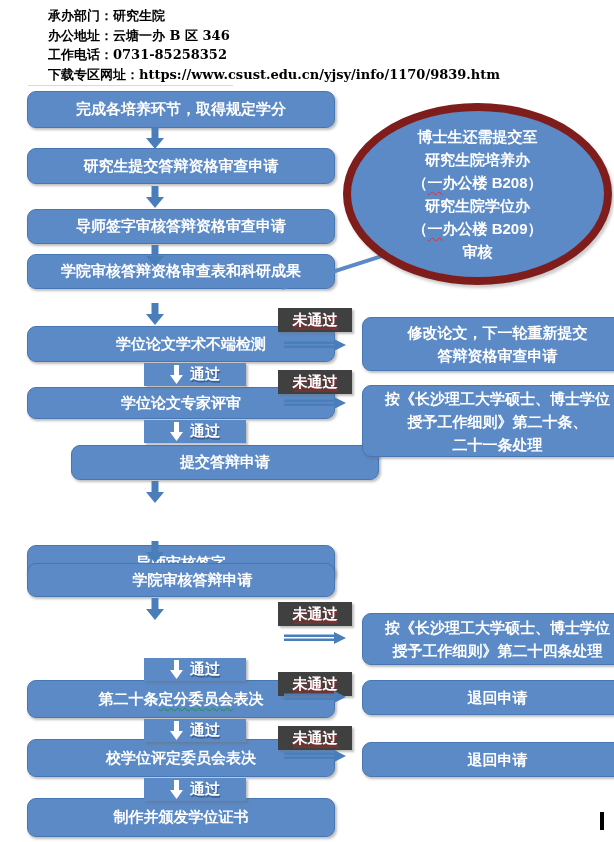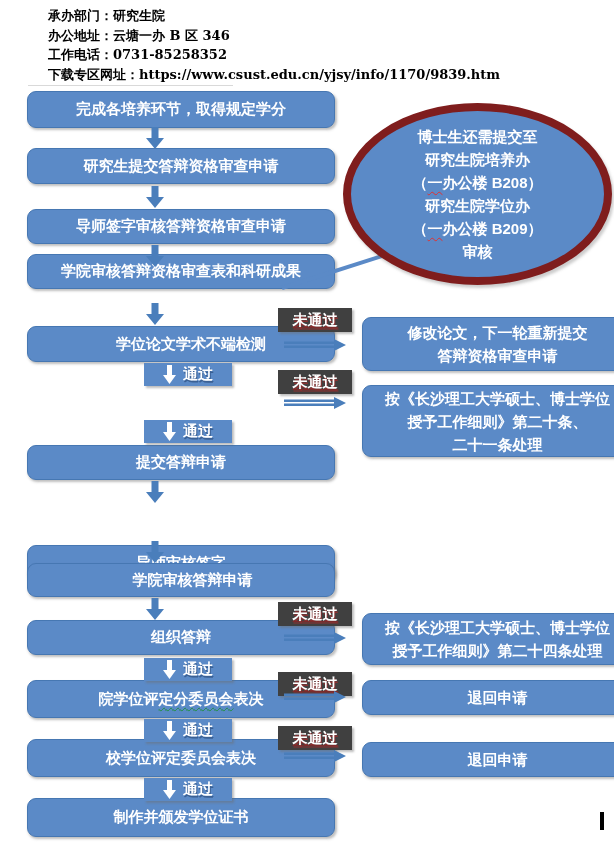--- a/index.html
+++ b/index.html
@@ -24,21 +24,21 @@
   .out  { left:362px; width:271px; line-height:23px;align-items:center; }
   .ellipse {
     position:absolute; left:343px; top:103px; width:269px; height:182px;
     background:#5B8AC7; border:8px solid #7f1d1d; border-radius:50%;
     color:#fff; font-weight:bold; font-size:15px; line-height:23px; text-align:center;
     display:flex; flex-direction:column; align-items:center; justify-content:center;
     box-shadow:2px 3px 3px rgba(110,110,110,0.35); box-sizing:border-box;
   }
   .va { position:absolute; left:146px; width:18px; height:22px; }
   .pass {
-    position:absolute; left:144px; width:88px; height:23px; background:#5B8AC7;
+    position:absolute; left:144px; width:102px; height:23px; background:#5B8AC7;
     display:flex; align-items:center; justify-content:center; gap:7px;
     color:#fff; font-weight:bold; font-size:15px;
     box-shadow:1.5px 2px 2px rgba(110,110,110,0.45);
   }
   .pass span { text-shadow:1px 1.5px 0 #3A6094; }
   .fail {
     position:absolute; left:278px; width:74px; height:24px; background:#404040;
     display:flex; align-items:center; justify-content:center;
     color:#fff; font-weight:bold; font-size:15px;
     box-shadow:1.5px 2px 2px rgba(110,110,110,0.45);
@@ -77,34 +77,34 @@
     </div>
   <div class="box main" style="top:209px;height:35px;">
       <span>导师签字审核答辩资格审查申请</span>
     </div>
   <div class="box main" style="top:254px;height:35px;">
       <span>学院审核答辩资格审查表和科研成果</span>
     </div>
   <div class="box main" style="top:326px;height:36px;padding-left:20px;">
       <span>学位论文学术不端检测</span>
     </div>
-  <div class="box main" style="top:445px;height:35px;">
+  <div class="box main" style="top:387px;height:32px;">
+      <span>学位论文专家评审</span>
+    </div>
+  <div class="box main" style="top:445px;height:35px;margin-left:44px;">
       <span>提交答辩申请</span>
     </div>
   <div class="box main" style="top:503px;height:37px;margin-top:42px;">
       <span>导师审核签字</span>
     </div>
   <div class="box main" style="top:563px;height:34px;padding-left:23px;">
       <span>学院审核答辩申请</span>
     </div>
-  <div class="box main" style="top:620px;height:35px;">
-      <span>组织答辩</span>
-    </div>
   <div class="box main" style="top:680px;height:38px;">
-    <span><span>院学位评</span><span class="sq-green">定分委员会</span><span>表决</span></span>
+    <span><span>第二十条</span><span class="sq-green">定分委员会</span><span>表决</span></span>
   </div>
   <div class="box main" style="top:798px;height:39px;">
       <span>制作并颁发学位证书</span>
     </div>
   <div class="box main" style="top:739px;height:38px;">
       <span>校学位评定委员会表决</span>
     </div>
 
   <svg class="va" style="top:127px;" viewBox="0 0 18 22">
       <rect x="5.5" y="0" width="7" height="11" fill="#4A7EBB"></rect>

